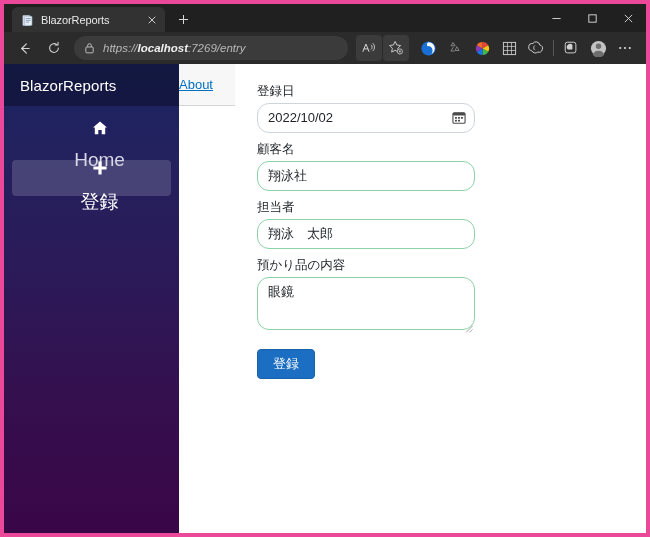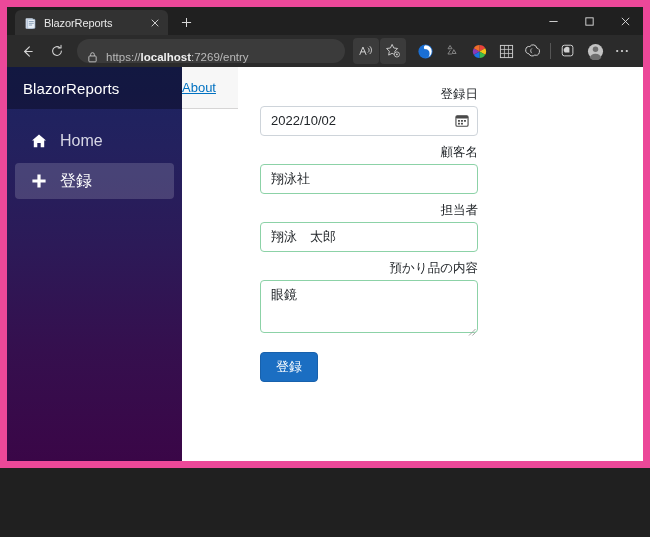--- a/index.html
+++ b/index.html
@@ -6,24 +6,24 @@
   * { box-sizing: border-box; }
   html, body {
     margin: 0; padding: 0;
     width: 650px; height: 537px;
     overflow: hidden;
     font-family: "Liberation Sans", "DejaVu Sans", sans-serif;
   }
   body { background: #202020; }
 
   .window {
-    width: 650px; height: 468px;
+    width: 650px; height: 537px;
     background: #14532d;
     display: flex; flex-direction: column;
-    border: 7px solid #ec4899;
+    border: 4px solid #ec4899;
     position: relative;
   }
 
   
   .tabstrip {
     height: 28px;
     background: #202020;
     display: flex;
     align-items: flex-end;
     padding-left: 8px;
@@ -100,25 +100,26 @@
     color: #cfcfcf;
     border-radius: 4px;
     flex: 0 0 28px;
   }
   .urlbox {
     flex: 1;
     height: 24px;
     background: #3b3b3b;
     border-radius: 12px;
     display: flex;
-    align-items: flex-start;
+    align-items: center;
     padding: 12px 10px;
     gap: 8px;
     margin: 0 6px 0 4px;
     min-width: 0;
+    font-style: italic;
   }
   .url-text {
     color: #b9b9b9;
     font-size: 11.5px;
     white-space: nowrap;
     overflow: hidden;
     text-overflow: ellipsis;
   }
   .url-text b { color: #f0f0f0; font-weight: 700; }
   .toolicons { display: flex; align-items: center; gap: 1px; }
@@ -168,21 +169,22 @@
   .navitems { padding-top: 14px; }
   .navitem {
     height: 36px;
     margin: 0 8px 4px 8px;
     border-radius: 4px;
     display: flex;
     align-items: center;
     padding-left: 16px;
     gap: 13px;
     color: #d7d7e5;
-    font-size: 16px;
+    font-size: 19px;
+    flex-direction: column;
   }
   .navitem.active {
     background: rgba(255,255,255,0.16);
     color: #ffffff;
   }
   .navicon {
     width: 16px; height: 16px;
     flex: 0 0 16px;
     display: flex; align-items: center; justify-content: center;
   }
@@ -222,29 +224,28 @@
     margin: 0 0 13px 0;
     line-height: 1.2;
   }
   .field { margin-bottom: 8px; }
   .field-label {
     display: block;
     font-size: 12.5px;
     color: #212529;
     margin-bottom: 3px;
     line-height: 1.35;
-    text-align: right;
   }
   .ctrl {
     width: 100%;
     font-family: "Liberation Sans", "DejaVu Sans", sans-serif;
     font-size: 13px;
     color: #212529;
     background: #ffffff;
-    border-radius: 4px;
+    border-radius: 12px;
     padding: 6px 10px;
     outline: none;
     display: block;
   }
   .ctrl.date {
     border: 1px solid #ced4da;
     height: 30px;
     padding-right: 30px;
   }
   .ctrl.valid {

